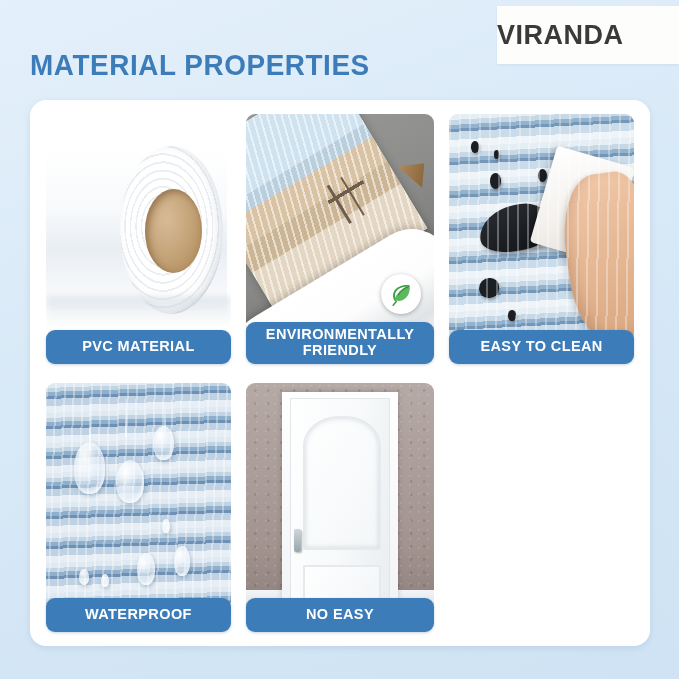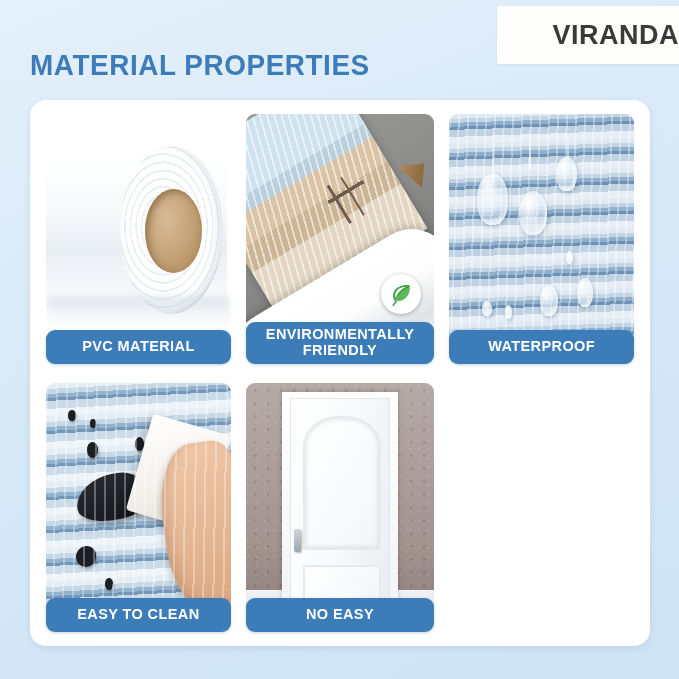--- a/index.html
+++ b/index.html
@@ -23,21 +23,21 @@
   
   .logo-box {
     position: absolute;
     left: 497px;
     top: 6px;
     width: 182px;
     height: 58px;
     background: #fdfdfb;
     display: flex;
     align-items: center;
-    justify-content: flex-end;
+    justify-content: flex-start;
     box-shadow: 0 1px 2px rgba(80,110,140,.10);
   }
   .logo-text {
     font-size: 27px;
     font-weight: bold;
     letter-spacing: .5px;
     color: #3a3a3a;
     font-family: "Liberation Sans", sans-serif;
   }
   .page-title {
@@ -370,56 +370,56 @@
               </svg>
             </div>
           </div>
         </div>
         <div class="label two-line">ENVIRONMENTALLY FRIENDLY</div>
       </div>
 
 
       <div class="cell">
         <div class="thumb">
+          <div class="art-clean">
+            <div class="stain" style="left:12%;top:12%;width:4%;height:5%;"></div>
+            <div class="stain" style="left:24%;top:16%;width:3%;height:4%;"></div>
+            <div class="stain" style="left:22%;top:26%;width:6%;height:7%;"></div>
+            <div class="stain" style="left:48%;top:24%;width:5%;height:6%;"></div>
+            <div class="stain-big"></div>
+            <div class="stain" style="left:16%;top:72%;width:11%;height:9%;border-radius:55% 45% 50% 50%;"></div>
+            <div class="stain" style="left:32%;top:86%;width:4%;height:5%;"></div>
+            <div class="cloth"></div>
+            <div class="clean-hand"></div>
+          </div>
+        </div>
+        <div class="label">EASY TO CLEAN</div>
+      </div>
+
+      <div class="cell">
+        <div class="thumb">
           <div class="art-water">
             <div class="trail" style="left:23%;top:4%;height:26%;"></div>
             <div class="trail" style="left:43%;top:6%;height:18%;"></div>
             <div class="trail" style="left:64%;top:8%;height:14%;"></div>
             <div class="drop" style="left:15%;top:26%;width:17%;height:23%;"></div>
             <div class="drop" style="left:38%;top:34%;width:15%;height:19%;"></div>
             <div class="drop" style="left:58%;top:19%;width:11%;height:15%;"></div>
             <div class="drop" style="left:49%;top:75%;width:10%;height:14%;"></div>
             <div class="drop" style="left:69%;top:72%;width:9%;height:13%;"></div>
             <div class="drop" style="left:18%;top:82%;width:5%;height:7%;"></div>
             <div class="drop" style="left:30%;top:84%;width:4%;height:6%;"></div>
             <div class="drop" style="left:63%;top:60%;width:4%;height:6%;"></div>
           </div>
         </div>
         <div class="label">WATERPROOF</div>
       </div>
 
       <div class="cell">
         <div class="thumb">
-          <div class="art-clean">
-            <div class="stain" style="left:12%;top:12%;width:4%;height:5%;"></div>
-            <div class="stain" style="left:24%;top:16%;width:3%;height:4%;"></div>
-            <div class="stain" style="left:22%;top:26%;width:6%;height:7%;"></div>
-            <div class="stain" style="left:48%;top:24%;width:5%;height:6%;"></div>
-            <div class="stain-big"></div>
-            <div class="stain" style="left:16%;top:72%;width:11%;height:9%;border-radius:55% 45% 50% 50%;"></div>
-            <div class="stain" style="left:32%;top:86%;width:4%;height:5%;"></div>
-            <div class="cloth"></div>
-            <div class="clean-hand"></div>
-          </div>
-        </div>
-        <div class="label">EASY TO CLEAN</div>
-      </div>
-
-      <div class="cell">
-        <div class="thumb">
           <div class="art-door">
             <div class="door-wall-tex"></div>
             <div class="door-skirt"></div>
             <div class="door-frame">
               <div class="door-leaf">
                 <div class="door-panel-top"></div>
                 <div class="door-panel-bot"></div>
                 <div class="door-handle"></div>
               </div>
             </div>

